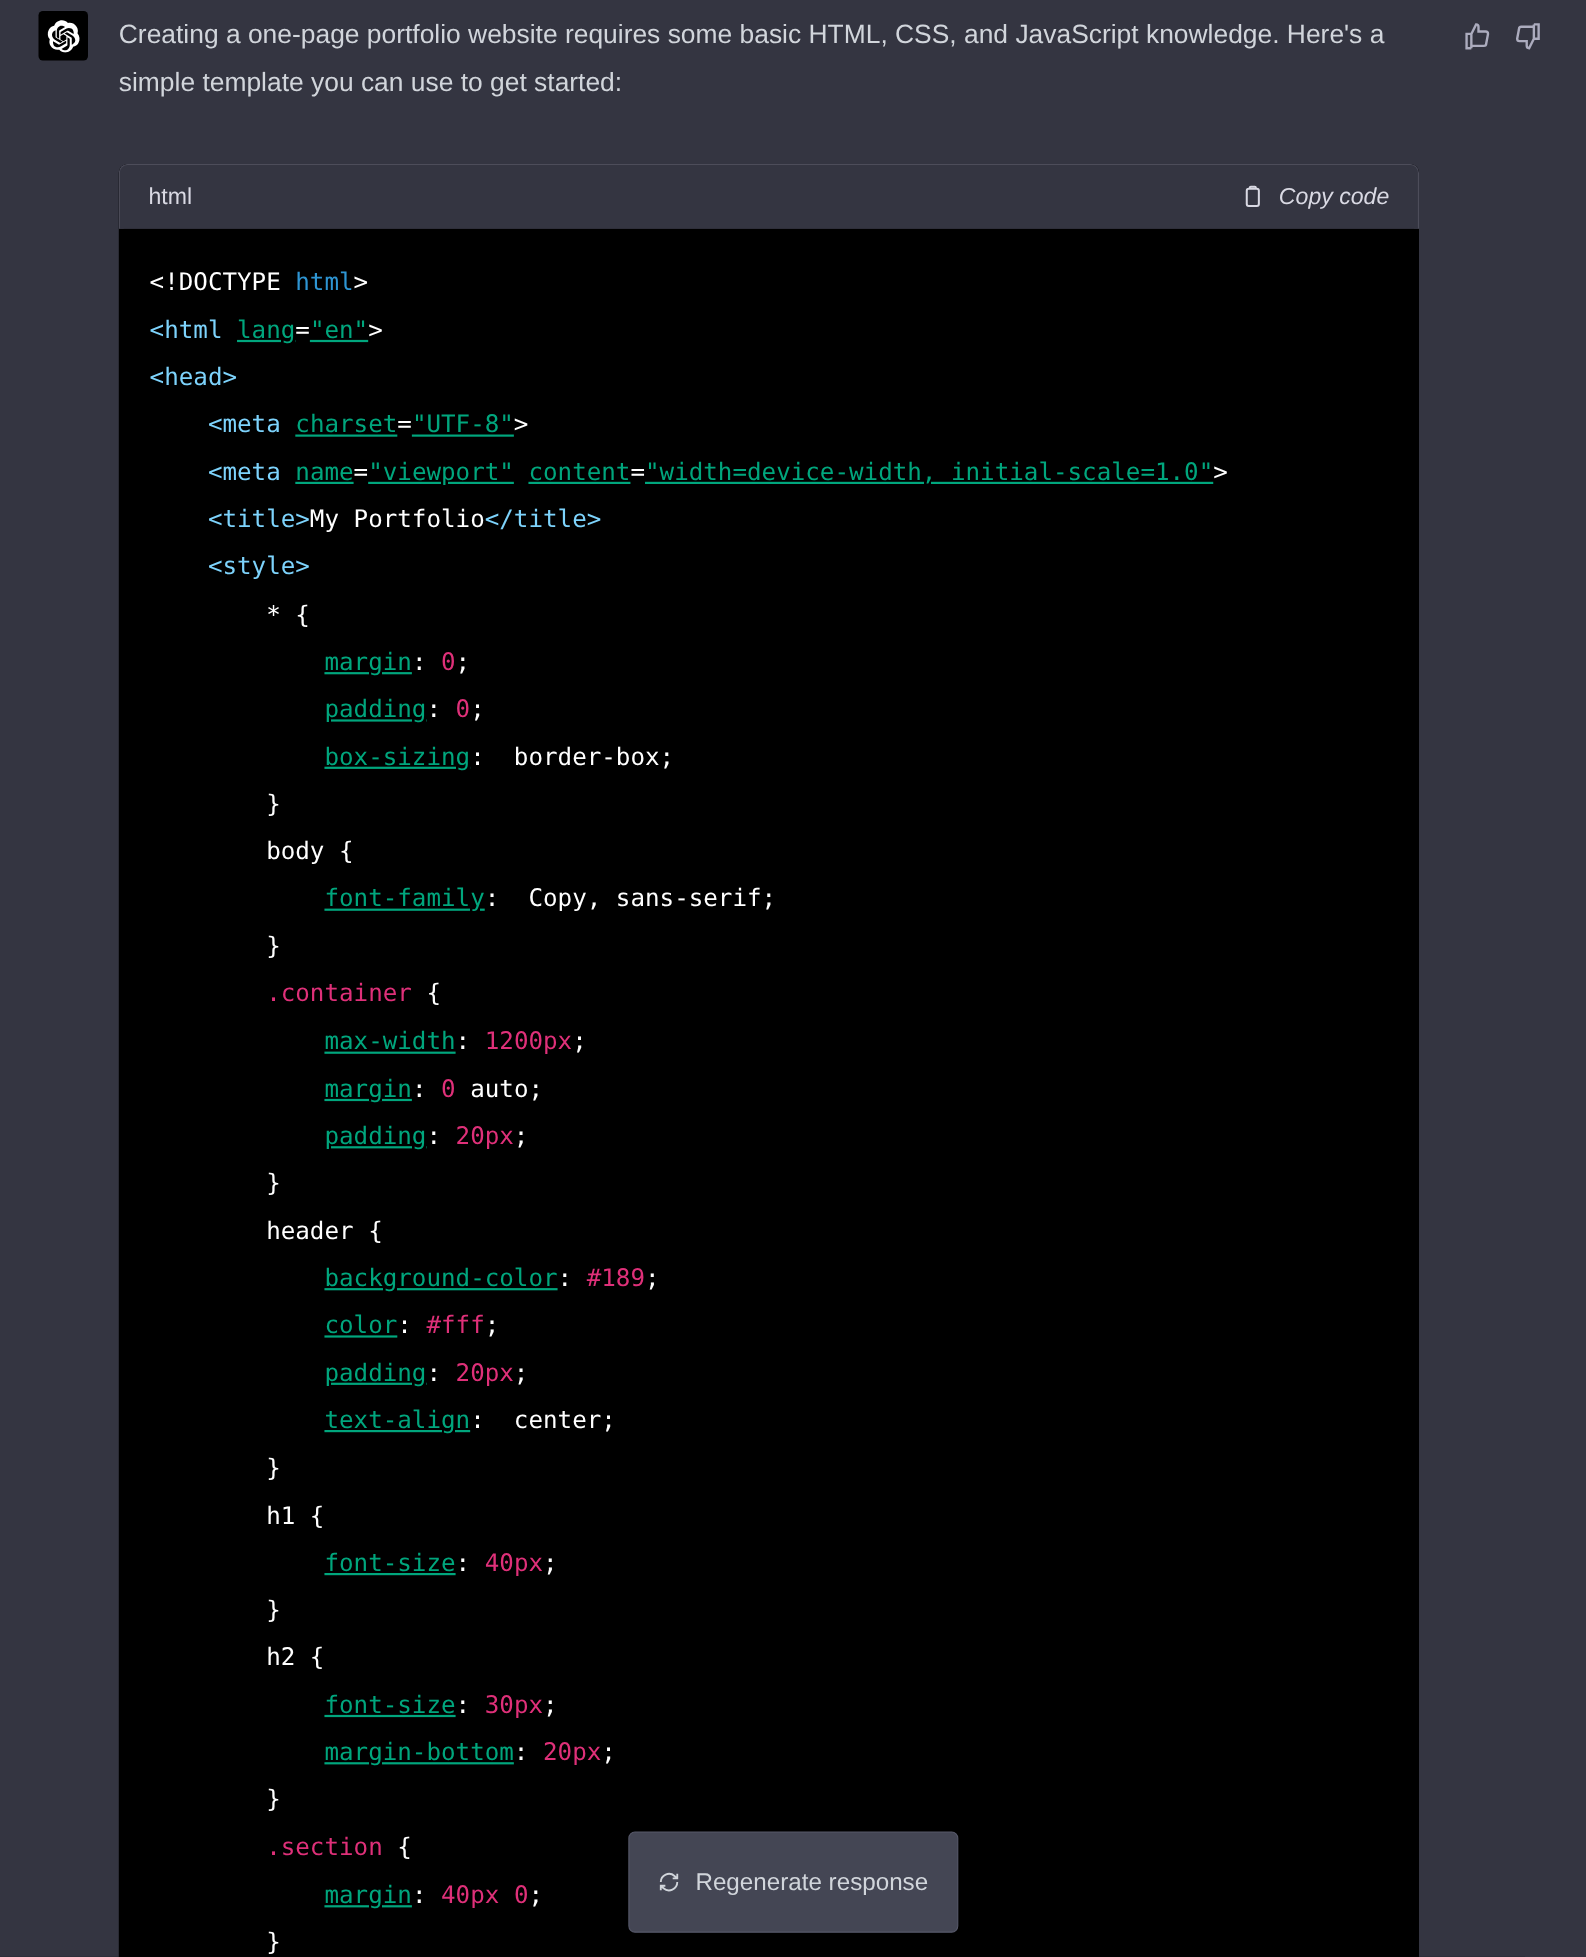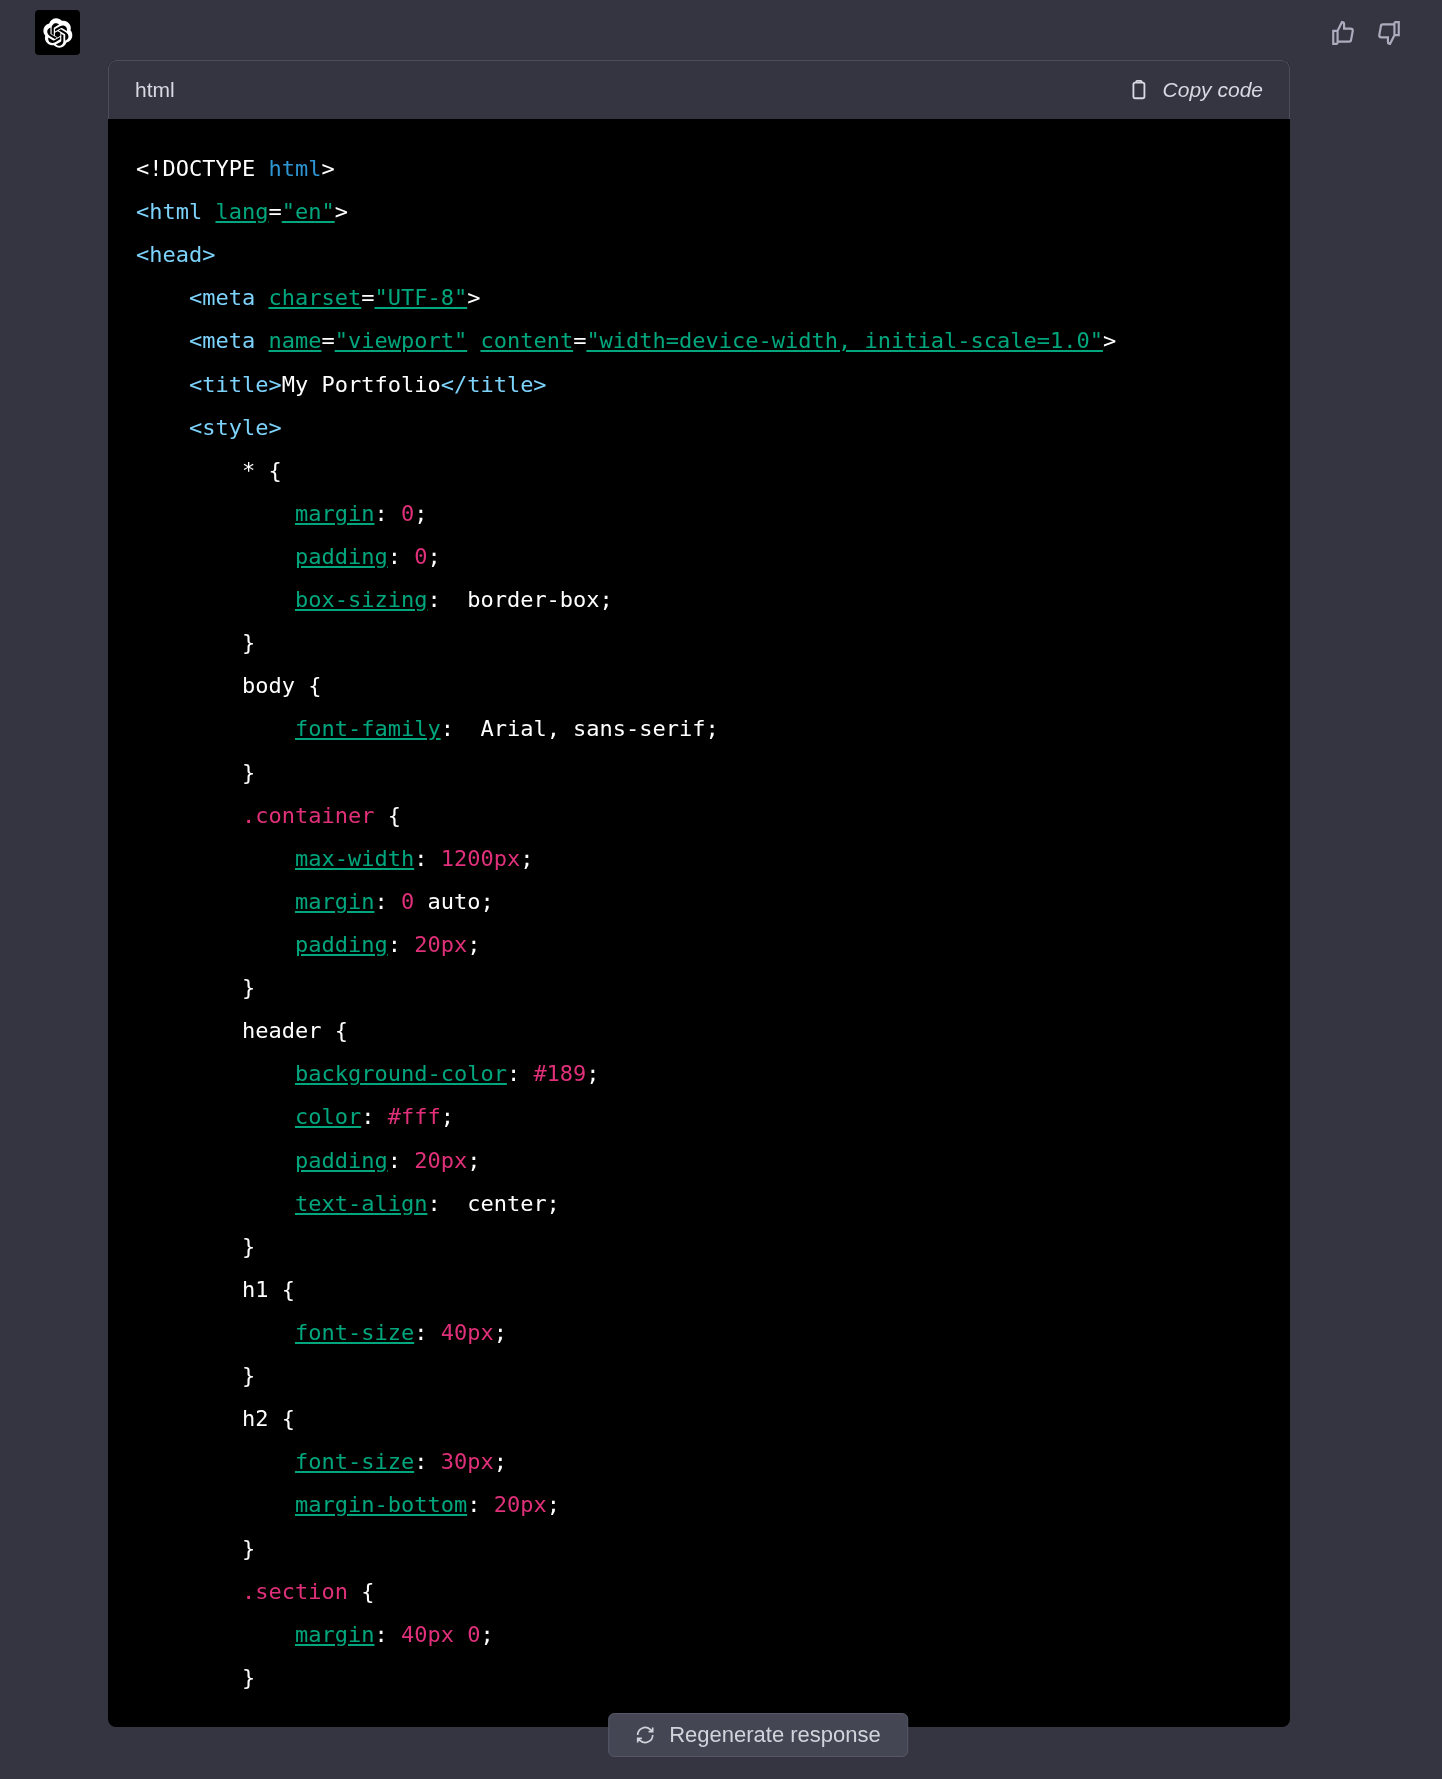--- a/index.html
+++ b/index.html
@@ -92,41 +92,41 @@
 .t-green { color: #00a67d; text-decoration: underline; }
 .t-pink { color: #df3079; }
 .regenerate {
   position: absolute;
   bottom: 22px;
   left: 50%;
   transform: translateX(-50%);
   background: #444654;
   border: 1px solid #565869;
   border-radius: 6px;
-  padding: 8px 26px;
+  padding: 32px 26px;
   color: #d1d5db;
   font-size: 22px;
   display: flex;
   align-items: center;
   gap: 14px;
   cursor: pointer;
-  margin-left: 37px;
 }
 .regenerate svg { width: 20px; height: 20px; }
 </style>
 </head>
 <body>
 
 <div class="message-container">
   <div class="avatar">
     <svg viewBox="0 0 41 41" fill="none">
       <path d="M37.5 16.8c.9-2.7.6-5.6-.9-8-2.2-3.8-6.6-5.8-10.9-4.9-1.9-2.1-4.6-3.4-7.5-3.4-4.4 0-8.3 2.8-9.7 7-2.8.6-5.2 2.3-6.6 4.8-2.2 3.8-1.7 8.6 1.2 11.9-.9 2.7-.6 5.6.9 8 2.2 3.8 6.6 5.8 10.9 4.9 1.9 2.1 4.6 3.4 7.5 3.4 4.4 0 8.3-2.8 9.7-7 2.8-.6 5.2-2.3 6.6-4.8 2.2-3.8 1.7-8.6-1.2-11.9zM22.4 37.9c-1.8 0-3.5-.6-4.8-1.7l6.8-3.9c.3-.2.6-.6.6-1v-9.6l2.9 1.7v7.9c0 3.7-2.9 6.6-5.5 6.6zm-14.3-6.1c-.9-1.5-1.2-3.3-.9-5l6.8 3.9c.3.2.8.2 1.1 0l8.3-4.8v3.3l-6.8 4c-3.2 1.8-7.2.7-8.5-1.4zm-1.8-15.4c.9-1.5 2.3-2.7 3.9-3.3v8.1c0 .4.2.8.6 1l8.3 4.8-2.9 1.7-6.8-4c-3.2-1.8-4.3-5.9-3.1-8.3zm23.5 5.5l-8.3-4.8 2.9-1.7 6.8 4c3.2 1.8 4.3 5.9 3.1 8.3-.9 1.5-2.3 2.7-3.9 3.3v-8.1c0-.4-.2-.8-.6-1zm2.9-4.3l-6.8-3.9c-.3-.2-.8-.2-1.1 0l-8.3 4.8v-3.3l6.8-4c3.2-1.8 7.2-.7 8.5 1.4.9 1.5 1.2 3.3.9 5zm-18 5.9l-2.9-1.7v-7.9c0-3.7 2.9-6.6 5.5-6.6 1.8 0 3.5.6 4.8 1.7l-6.8 3.9c-.3.2-.6.6-.6 1v9.6zm1.6-3.4l3.7-2.1 3.7 2.1v4.3l-3.7 2.1-3.7-2.1v-4.3z" fill="#fff"></path>
     </svg>
   </div>
   <div class="message-body">
+    <div class="message-text">Creating a one-page portfolio website requires some basic HTML, CSS, and JavaScript knowledge. Here's a simple template you can use to get started:</div>
 
     <div class="code-block">
       <div class="code-header-wrap">
       <div class="code-header">
         <span>html</span>
         <div class="copy-btn">
           <svg viewBox="0 0 24 24" fill="none" stroke="currentColor" stroke-width="2">
             <rect x="7" y="4" width="12" height="17" rx="2"></rect>
             <path d="M10 4V3a1 1 0 011-1h4a1 1 0 011 1v1"></path>
           </svg>
@@ -140,21 +140,21 @@
     <span class="t-red">&lt;meta </span><span class="t-green">charset</span><span class="t-white">=</span><span class="t-green">"UTF-8"</span><span class="t-white">&gt;</span>
     <span class="t-red">&lt;meta </span><span class="t-green">name</span><span class="t-white">=</span><span class="t-green">"viewport"</span> <span class="t-green">content</span><span class="t-white">=</span><span class="t-green">"width=device-width, initial-scale=1.0"</span><span class="t-white">&gt;</span>
     <span class="t-red">&lt;title&gt;</span><span class="t-white">My Portfolio</span><span class="t-red">&lt;/title&gt;</span>
     <span class="t-red">&lt;style&gt;</span>
         <span class="t-white">* {</span>
             <span class="t-green">margin</span><span class="t-white">: </span><span class="t-pink">0</span><span class="t-white">;</span>
             <span class="t-green">padding</span><span class="t-white">: </span><span class="t-pink">0</span><span class="t-white">;</span>
             <span class="t-green">box-sizing</span><span class="t-white">: </span><span class="t-white"> border-box;</span>
         <span class="t-white">}</span>
         <span class="t-white">body {</span>
-            <span class="t-green">font-family</span><span class="t-white">: </span><span class="t-white"> Arial, sans-serif;</span>
+            <span class="t-green">font-family</span><span class="t-white">: </span><span class="t-white"> Copy, sans-serif;</span>
         <span class="t-white">}</span>
         <span class="t-pink">.container</span><span class="t-white"> {</span>
             <span class="t-green">max-width</span><span class="t-white">: </span><span class="t-pink">1200px</span><span class="t-white">;</span>
             <span class="t-green">margin</span><span class="t-white">: </span><span class="t-pink">0</span><span class="t-white"> auto;</span>
             <span class="t-green">padding</span><span class="t-white">: </span><span class="t-pink">20px</span><span class="t-white">;</span>
         <span class="t-white">}</span>
         <span class="t-white">header {</span>
             <span class="t-green">background-color</span><span class="t-white">: </span><span class="t-pink">#189</span><span class="t-white">;</span>
             <span class="t-green">color</span><span class="t-white">: </span><span class="t-pink">#fff</span><span class="t-white">;</span>
             <span class="t-green">padding</span><span class="t-white">: </span><span class="t-pink">20px</span><span class="t-white">;</span>

